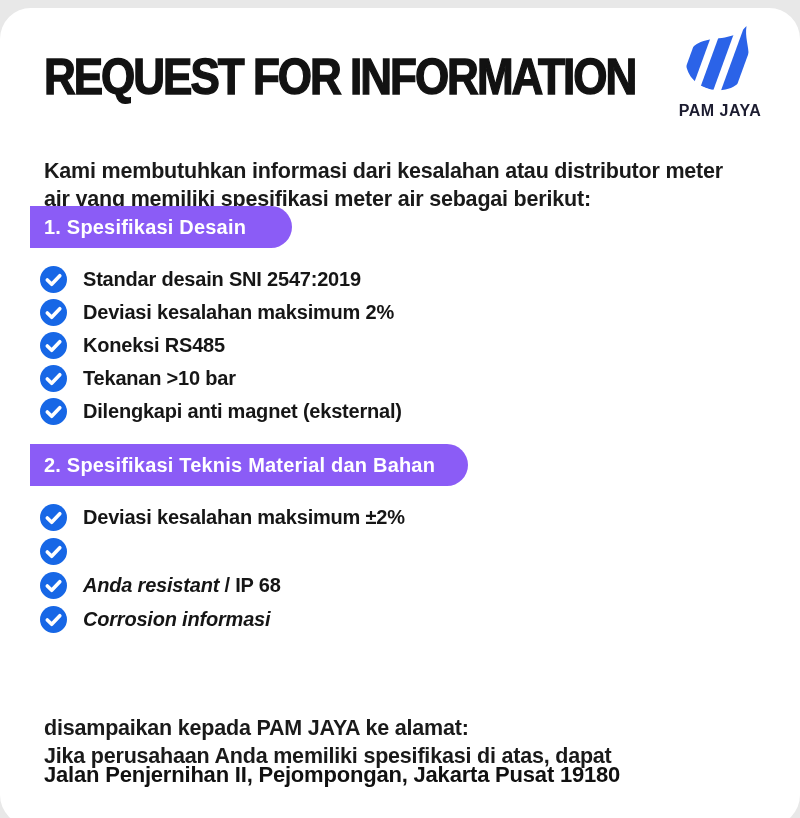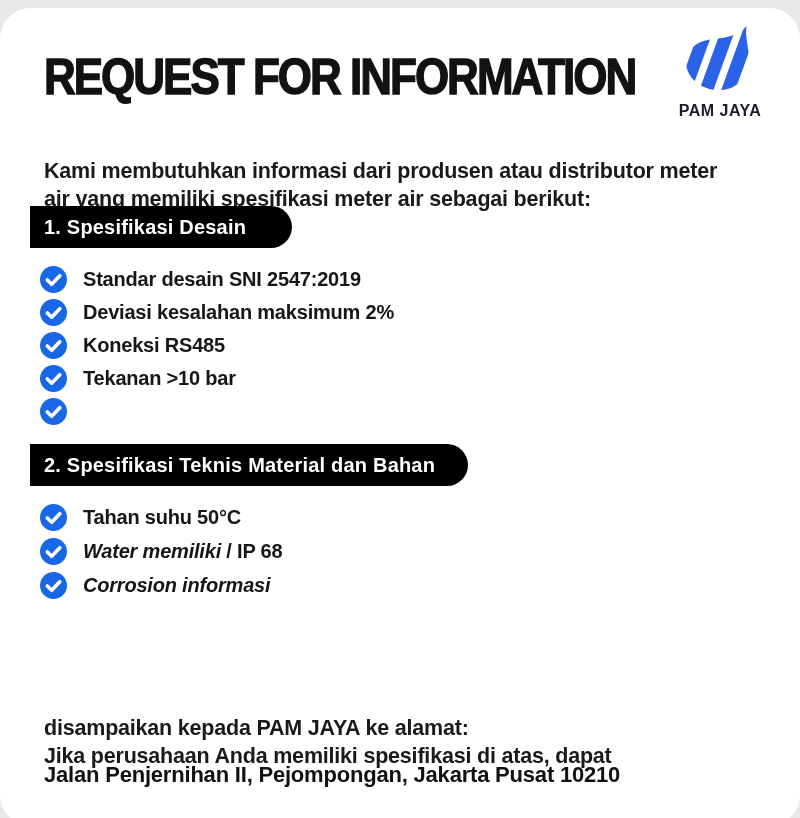--- a/index.html
+++ b/index.html
@@ -32,21 +32,21 @@
     font-size:21.5px; font-weight:bold; line-height:28px; color:#1a1a1a;
     letter-spacing:-0.2px;
   }
   .intro { top:127px; }
   .outro { top:684px; }
   .intro span, .outro span { display:block; }
 
   
   .banner {
     position:absolute; left:30px; height:42px; box-sizing:border-box;
-    background:#000000; border-radius:0 21px 21px 0;
+    background:#8b5cf6; border-radius:0 21px 21px 0;
     display:flex; align-items:center; padding-left:14px;
     color:#ffffff; font-size:20px; font-weight:bold; letter-spacing:0.2px;
     white-space:nowrap;
   }
   .banner-1 { top:198px; width:262px; }
   .banner-2 { top:436px; width:438px;text-align:center; }
 
   
   .checklist { position:absolute; left:40px; list-style:none; margin:0; padding:0; }
   .checklist-1 { top:258px; }
@@ -84,21 +84,21 @@
       <g clip-path="url(#dropClip)" transform="rotate(20 38 42)">
         <rect x="8" y="-22" width="13.5" height="128" fill="#2b63e8"></rect>
         <rect x="29" y="-22" width="13.5" height="128" fill="#2b63e8"></rect>
         <rect x="50" y="-22" width="13.5" height="128" fill="#2b63e8"></rect>
       </g>
     </svg>
     <div class="logo-text">PAM JAYA</div>
   </div>
 
   <p class="intro">
-    <span>Kami membutuhkan informasi dari produsen atau distributor meter</span>
+    <span>Kami membutuhkan informasi dari kesalahan atau distributor meter</span>
     <span>air yang memiliki spesifikasi meter air sebagai berikut:</span>
   </p>
 
   <div class="banner banner-1">
     <span>1. Spesifikasi Desain</span>
   </div>
 
   <ul class="checklist checklist-1">
     <li>
       <svg width="27" height="27" viewBox="0 0 27 27">
@@ -126,51 +126,58 @@
           <circle cx="13.5" cy="13.5" r="13.5" fill="#1767e6"></circle>
           <path d="M7.3 14 l4.4 4.3 L19.8 9.7" stroke="#ffffff" stroke-width="3.6" fill="none" stroke-linecap="round" stroke-linejoin="round"></path>
         </svg>
       <span class="item-label"><i></i><span>Tekanan &gt;10 bar</span></span>
     </li>
     <li>
       <svg width="27" height="27" viewBox="0 0 27 27">
           <circle cx="13.5" cy="13.5" r="13.5" fill="#1767e6"></circle>
           <path d="M7.3 14 l4.4 4.3 L19.8 9.7" stroke="#ffffff" stroke-width="3.6" fill="none" stroke-linecap="round" stroke-linejoin="round"></path>
         </svg>
+      <span class="item-label"><i></i><span>Dilengkapi anti magnet (eksternal)</span></span>
     </li>
   </ul>
 
   <div class="banner banner-2">
     <span>2. Spesifikasi Teknis Material dan Bahan</span>
   </div>
 
   <ul class="checklist checklist-2">
     <li>
       <svg width="27" height="27" viewBox="0 0 27 27">
           <circle cx="13.5" cy="13.5" r="13.5" fill="#1767e6"></circle>
           <path d="M7.3 14 l4.4 4.3 L19.8 9.7" stroke="#ffffff" stroke-width="3.6" fill="none" stroke-linecap="round" stroke-linejoin="round"></path>
         </svg>
-      <span class="item-label"><i></i><span>Tahan suhu 50°C</span></span>
+      <span class="item-label"><i></i><span>Deviasi kesalahan maksimum ±2%</span></span>
     </li>
     <li>
       <svg width="27" height="27" viewBox="0 0 27 27">
           <circle cx="13.5" cy="13.5" r="13.5" fill="#1767e6"></circle>
           <path d="M7.3 14 l4.4 4.3 L19.8 9.7" stroke="#ffffff" stroke-width="3.6" fill="none" stroke-linecap="round" stroke-linejoin="round"></path>
         </svg>
-      <span class="item-label"><i>Water memiliki</i><span> / IP 68</span></span>
+    </li>
+    <li>
+      <svg width="27" height="27" viewBox="0 0 27 27">
+          <circle cx="13.5" cy="13.5" r="13.5" fill="#1767e6"></circle>
+          <path d="M7.3 14 l4.4 4.3 L19.8 9.7" stroke="#ffffff" stroke-width="3.6" fill="none" stroke-linecap="round" stroke-linejoin="round"></path>
+        </svg>
+      <span class="item-label"><i>Anda resistant</i><span> / IP 68</span></span>
     </li>
     <li>
       <svg width="27" height="27" viewBox="0 0 27 27">
           <circle cx="13.5" cy="13.5" r="13.5" fill="#1767e6"></circle>
           <path d="M7.3 14 l4.4 4.3 L19.8 9.7" stroke="#ffffff" stroke-width="3.6" fill="none" stroke-linecap="round" stroke-linejoin="round"></path>
         </svg>
       <span class="item-label"><i>Corrosion informasi</i><span></span></span>
     </li>
   </ul>
 
   <p class="outro">
     <span>disampaikan kepada PAM JAYA ke alamat:</span>
     <span>Jika perusahaan Anda memiliki spesifikasi di atas, dapat</span>
   </p>
 
-  <div class="address">Jalan Penjernihan II, Pejompongan, Jakarta Pusat 10210</div>
+  <div class="address">Jalan Penjernihan II, Pejompongan, Jakarta Pusat 19180</div>
 
 </div>
 
 </body></html>

